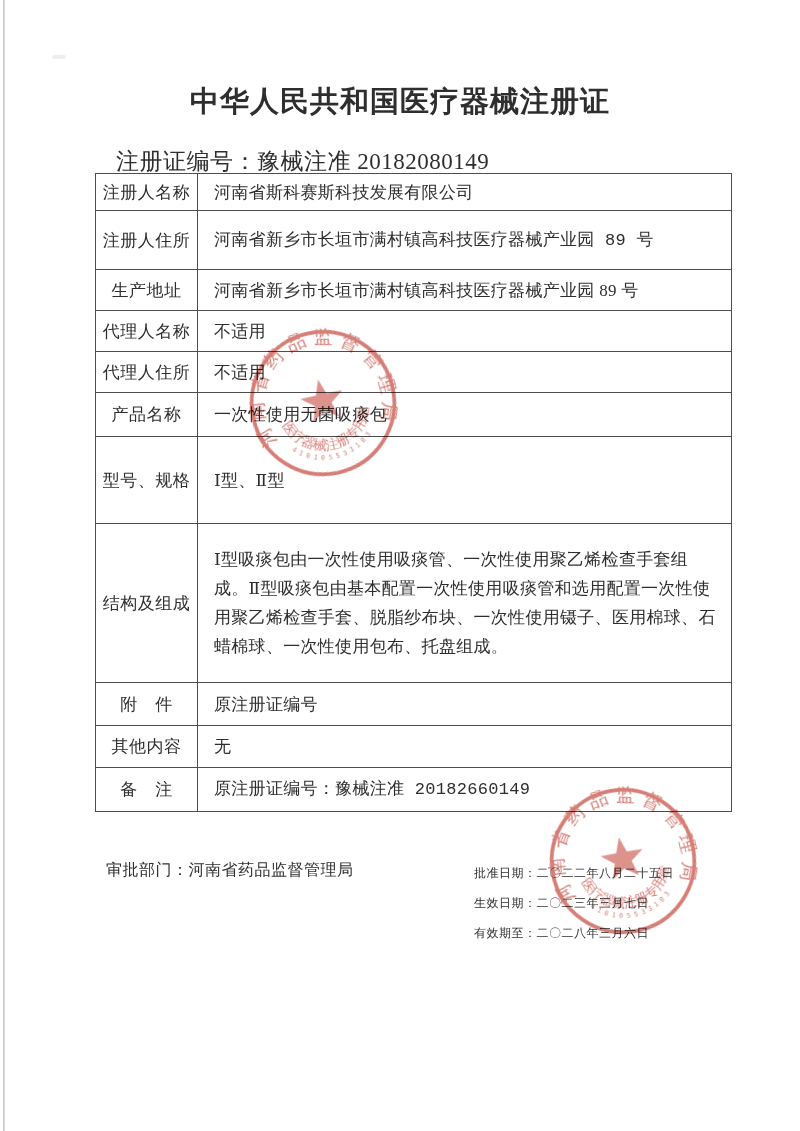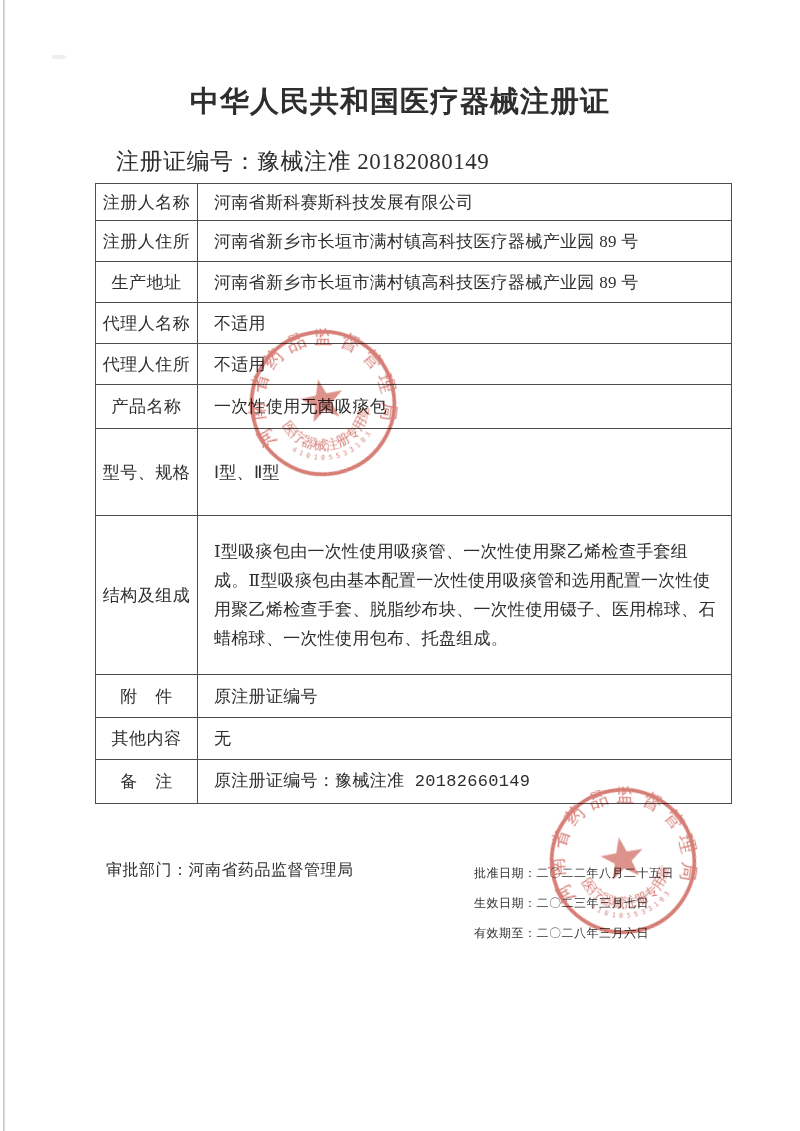--- a/index.html
+++ b/index.html
@@ -6,21 +6,21 @@
   body{
     width:800px;height:1131px;position:relative;background:#ffffff;
     font-family:"Liberation Serif","DejaVu Serif",serif;color:#2e2e2e;
     overflow:hidden;
   }
   .scan-edge{position:absolute;left:3px;top:0;width:2px;height:1131px;
     background:linear-gradient(to right,#bfbfbf,#e6e6e6);}
   .doc-title{position:absolute;top:82px;left:0;width:100%;text-align:center;
     font-size:29px;font-weight:bold;letter-spacing:1px;}
   .reg-line{position:absolute;top:146px;left:116px;font-size:23px;letter-spacing:.5px;}
-  table.cert{position:absolute;left:95px;top:183px;width:637px;
+  table.cert{position:absolute;left:95px;top:173px;width:637px;
     border-collapse:collapse;table-layout:fixed;padding-left:16px;}
   table.cert td{border:1px solid #4d4d4d;font-size:17px;vertical-align:middle;}
   td.lab{width:97px;text-align:center;padding:0 2px;letter-spacing:.5px;}
   td.val{padding:2px 14px 2px 16px;line-height:29px;letter-spacing:.3px;}
   .footer-dept{position:absolute;left:106px;top:860px;font-size:16px;letter-spacing:.5px;}
   .footer-dates{position:absolute;left:474px;top:858px;font-size:12px;letter-spacing:.5px;}
   .footer-dates .dline{height:30px;line-height:30px;}
   .stamp{position:absolute;width:150px;height:150px;mix-blend-mode:multiply;
     filter:blur(0.3px);pointer-events:none;}
   .stamp svg{width:100%;height:100%;overflow:visible;}
@@ -38,41 +38,41 @@
 <div class="doc-title">中华人民共和国医疗器械注册证</div>
 
 <div class="reg-line">注册证编号：豫械注准 20182080149</div>
 
 <table class="cert">
   <tbody id="cert-body">
       <tr style="height: 37px;">
         <td class="lab">注册人名称</td>
         <td class="val">河南省斯科赛斯科技发展有限公司</td>
       </tr>
-      <tr style="height: 41px;">
+      <tr style="height: 59px; font-family: Liberation Mono, monospace;">
         <td class="lab">注册人住所</td>
         <td class="val">河南省新乡市长垣市满村镇高科技医疗器械产业园 89 号</td>
       </tr>
       <tr style="height: 41px;">
         <td class="lab">生产地址</td>
         <td class="val">河南省新乡市长垣市满村镇高科技医疗器械产业园 89 号</td>
       </tr>
       <tr style="height: 41px;">
         <td class="lab">代理人名称</td>
         <td class="val">不适用</td>
       </tr>
       <tr style="height: 41px;">
         <td class="lab">代理人住所</td>
         <td class="val">不适用</td>
       </tr>
       <tr style="height: 44px;">
         <td class="lab">产品名称</td>
         <td class="val">一次性使用无菌吸痰包</td>
       </tr>
-      <tr style="height: 87px; font-family: Liberation Serif, serif;">
+      <tr style="height: 87px;">
         <td class="lab">型号、规格</td>
         <td class="val">Ⅰ型、Ⅱ型</td>
       </tr>
       <tr style="height: 159px;">
         <td class="lab">结构及组成</td>
         <td class="val">Ⅰ型吸痰包由一次性使用吸痰管、一次性使用聚乙烯检查手套组成。Ⅱ型吸痰包由基本配置一次性使用吸痰管和选用配置一次性使用聚乙烯检查手套、脱脂纱布块、一次性使用镊子、医用棉球、石蜡棉球、一次性使用包布、托盘组成。</td>
       </tr>
       <tr style="height: 43px;">
         <td class="lab">附　件</td>
         <td class="val">原注册证编号</td>

